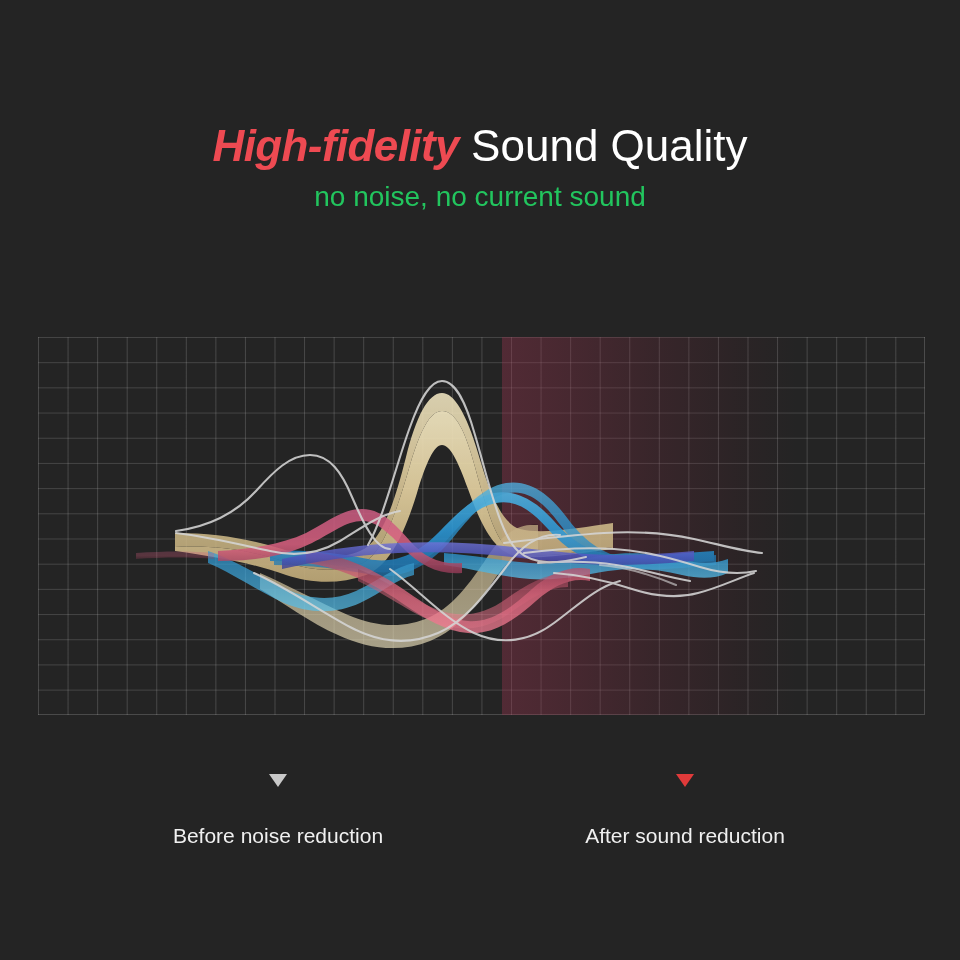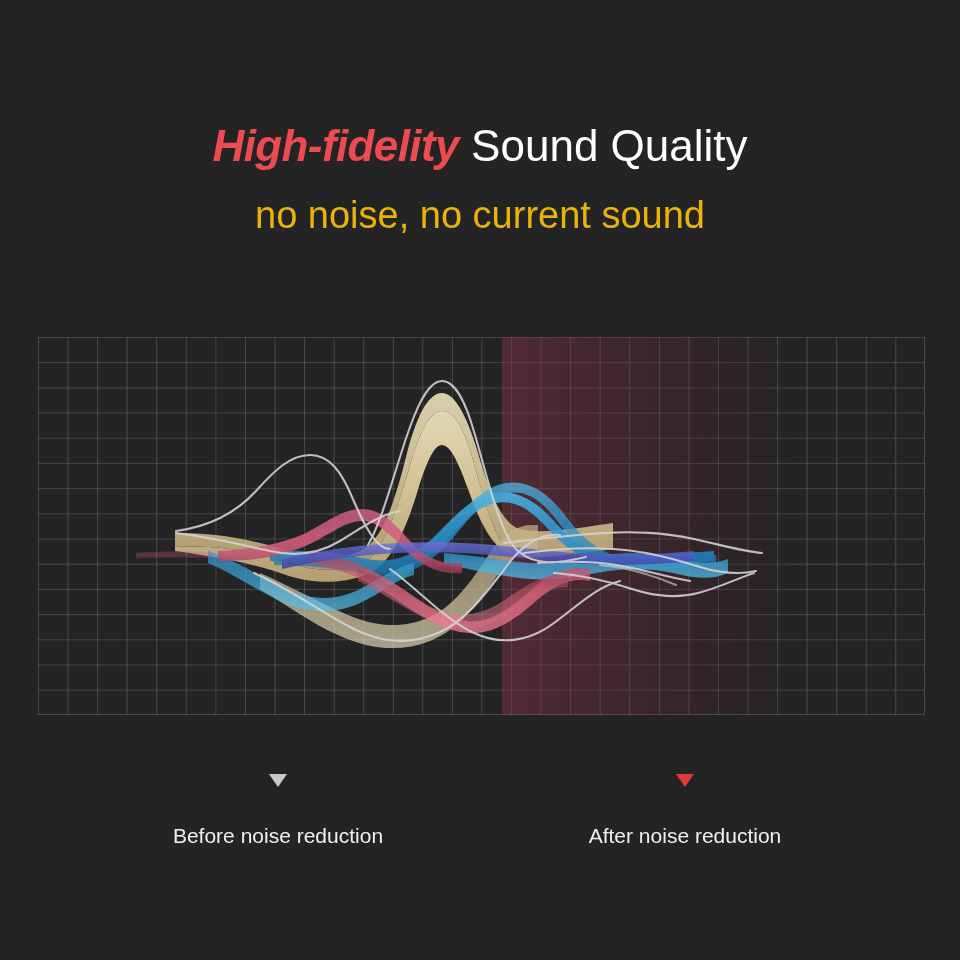--- a/index.html
+++ b/index.html
@@ -43,24 +43,24 @@
     font-style: italic;
     font-weight: 700;
     letter-spacing: -0.6px;
   }
   .title-main {
     color: #FFFFFF;
     font-weight: 400;
     letter-spacing: 0px;
   }
   .subtitle-line {
-    margin-top: 23px;
-    font-size: 38px;
+    margin-top: 5px;
+    font-size: 28px;
     line-height: 36px;
-    color: #eab308;
+    color: #22c55e;
     font-weight: 400;
     white-space: nowrap;
   }
 
   
   #chart-panel {
     position: absolute;
     left: 38px;
     top: 337px;
     width: 887px;
@@ -339,16 +339,16 @@
     </svg>
   </div>
 
   <div class="legend-item" id="legend-before">
     <div class="legend-marker grey"></div>
     <div class="legend-label">Before noise reduction</div>
   </div>
 
   <div class="legend-item" id="legend-after">
     <div class="legend-marker red"></div>
-    <div class="legend-label">After noise reduction</div>
+    <div class="legend-label">After sound reduction</div>
   </div>
 
 </div>
 
 </body></html>

